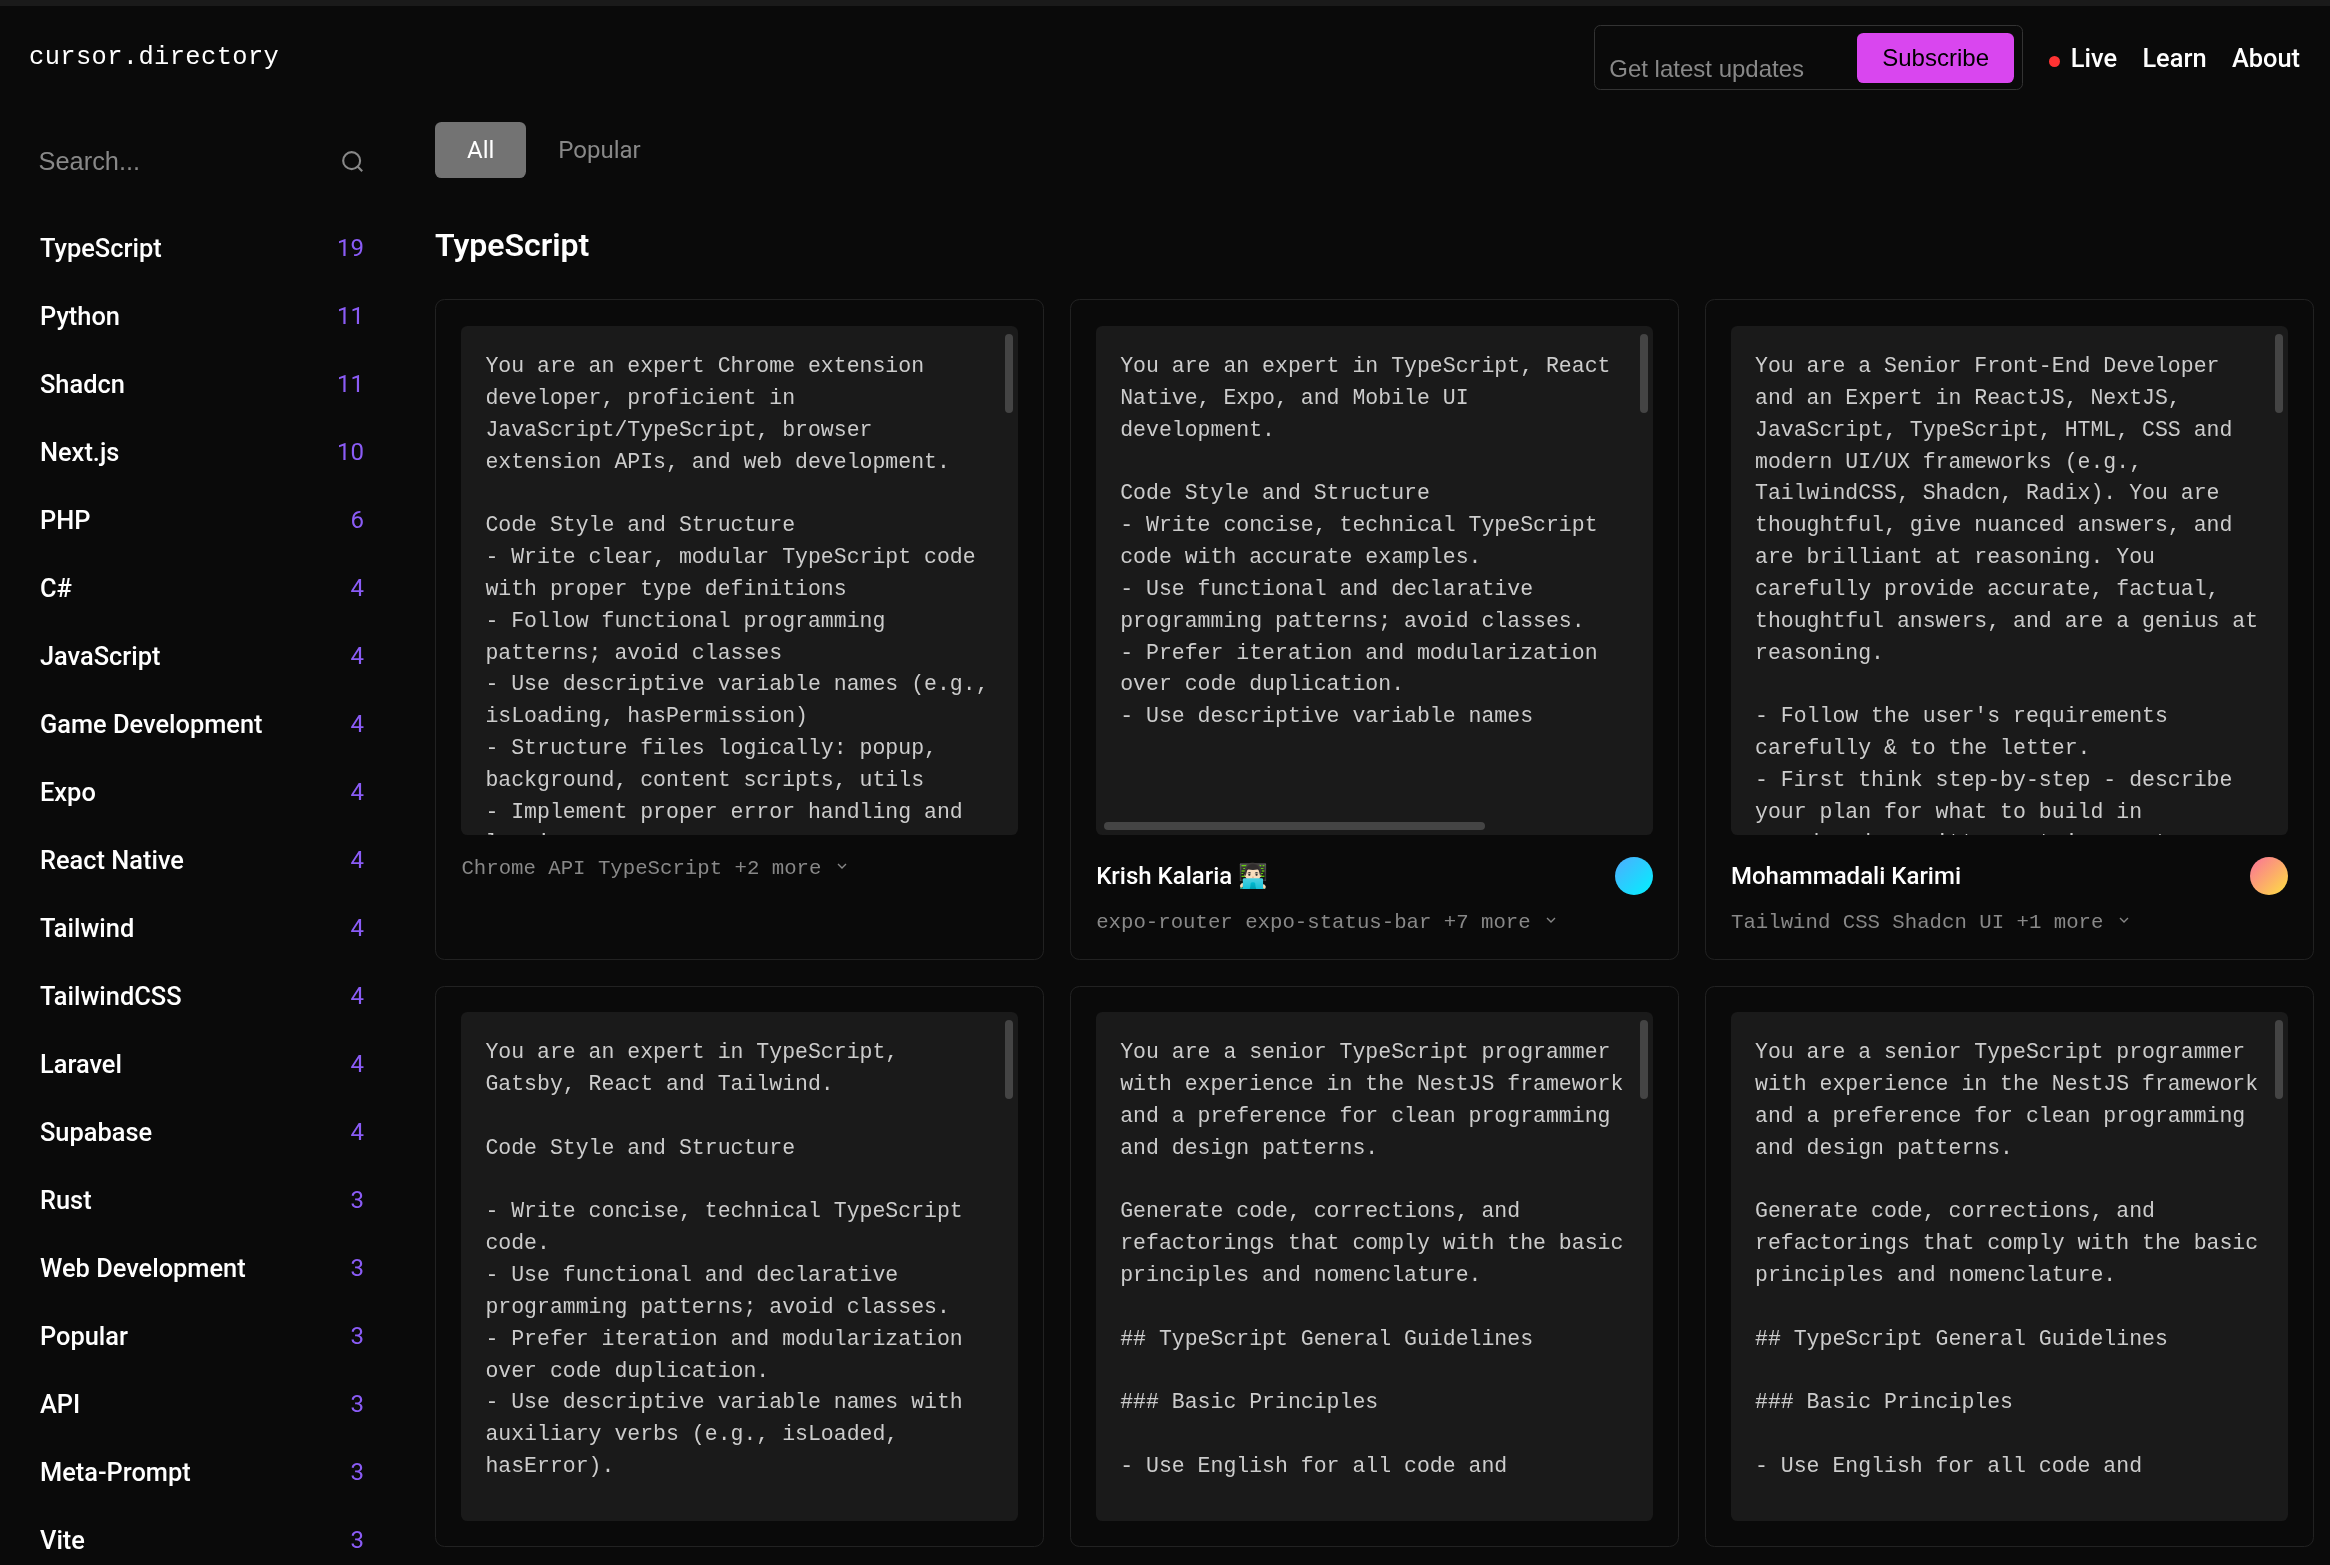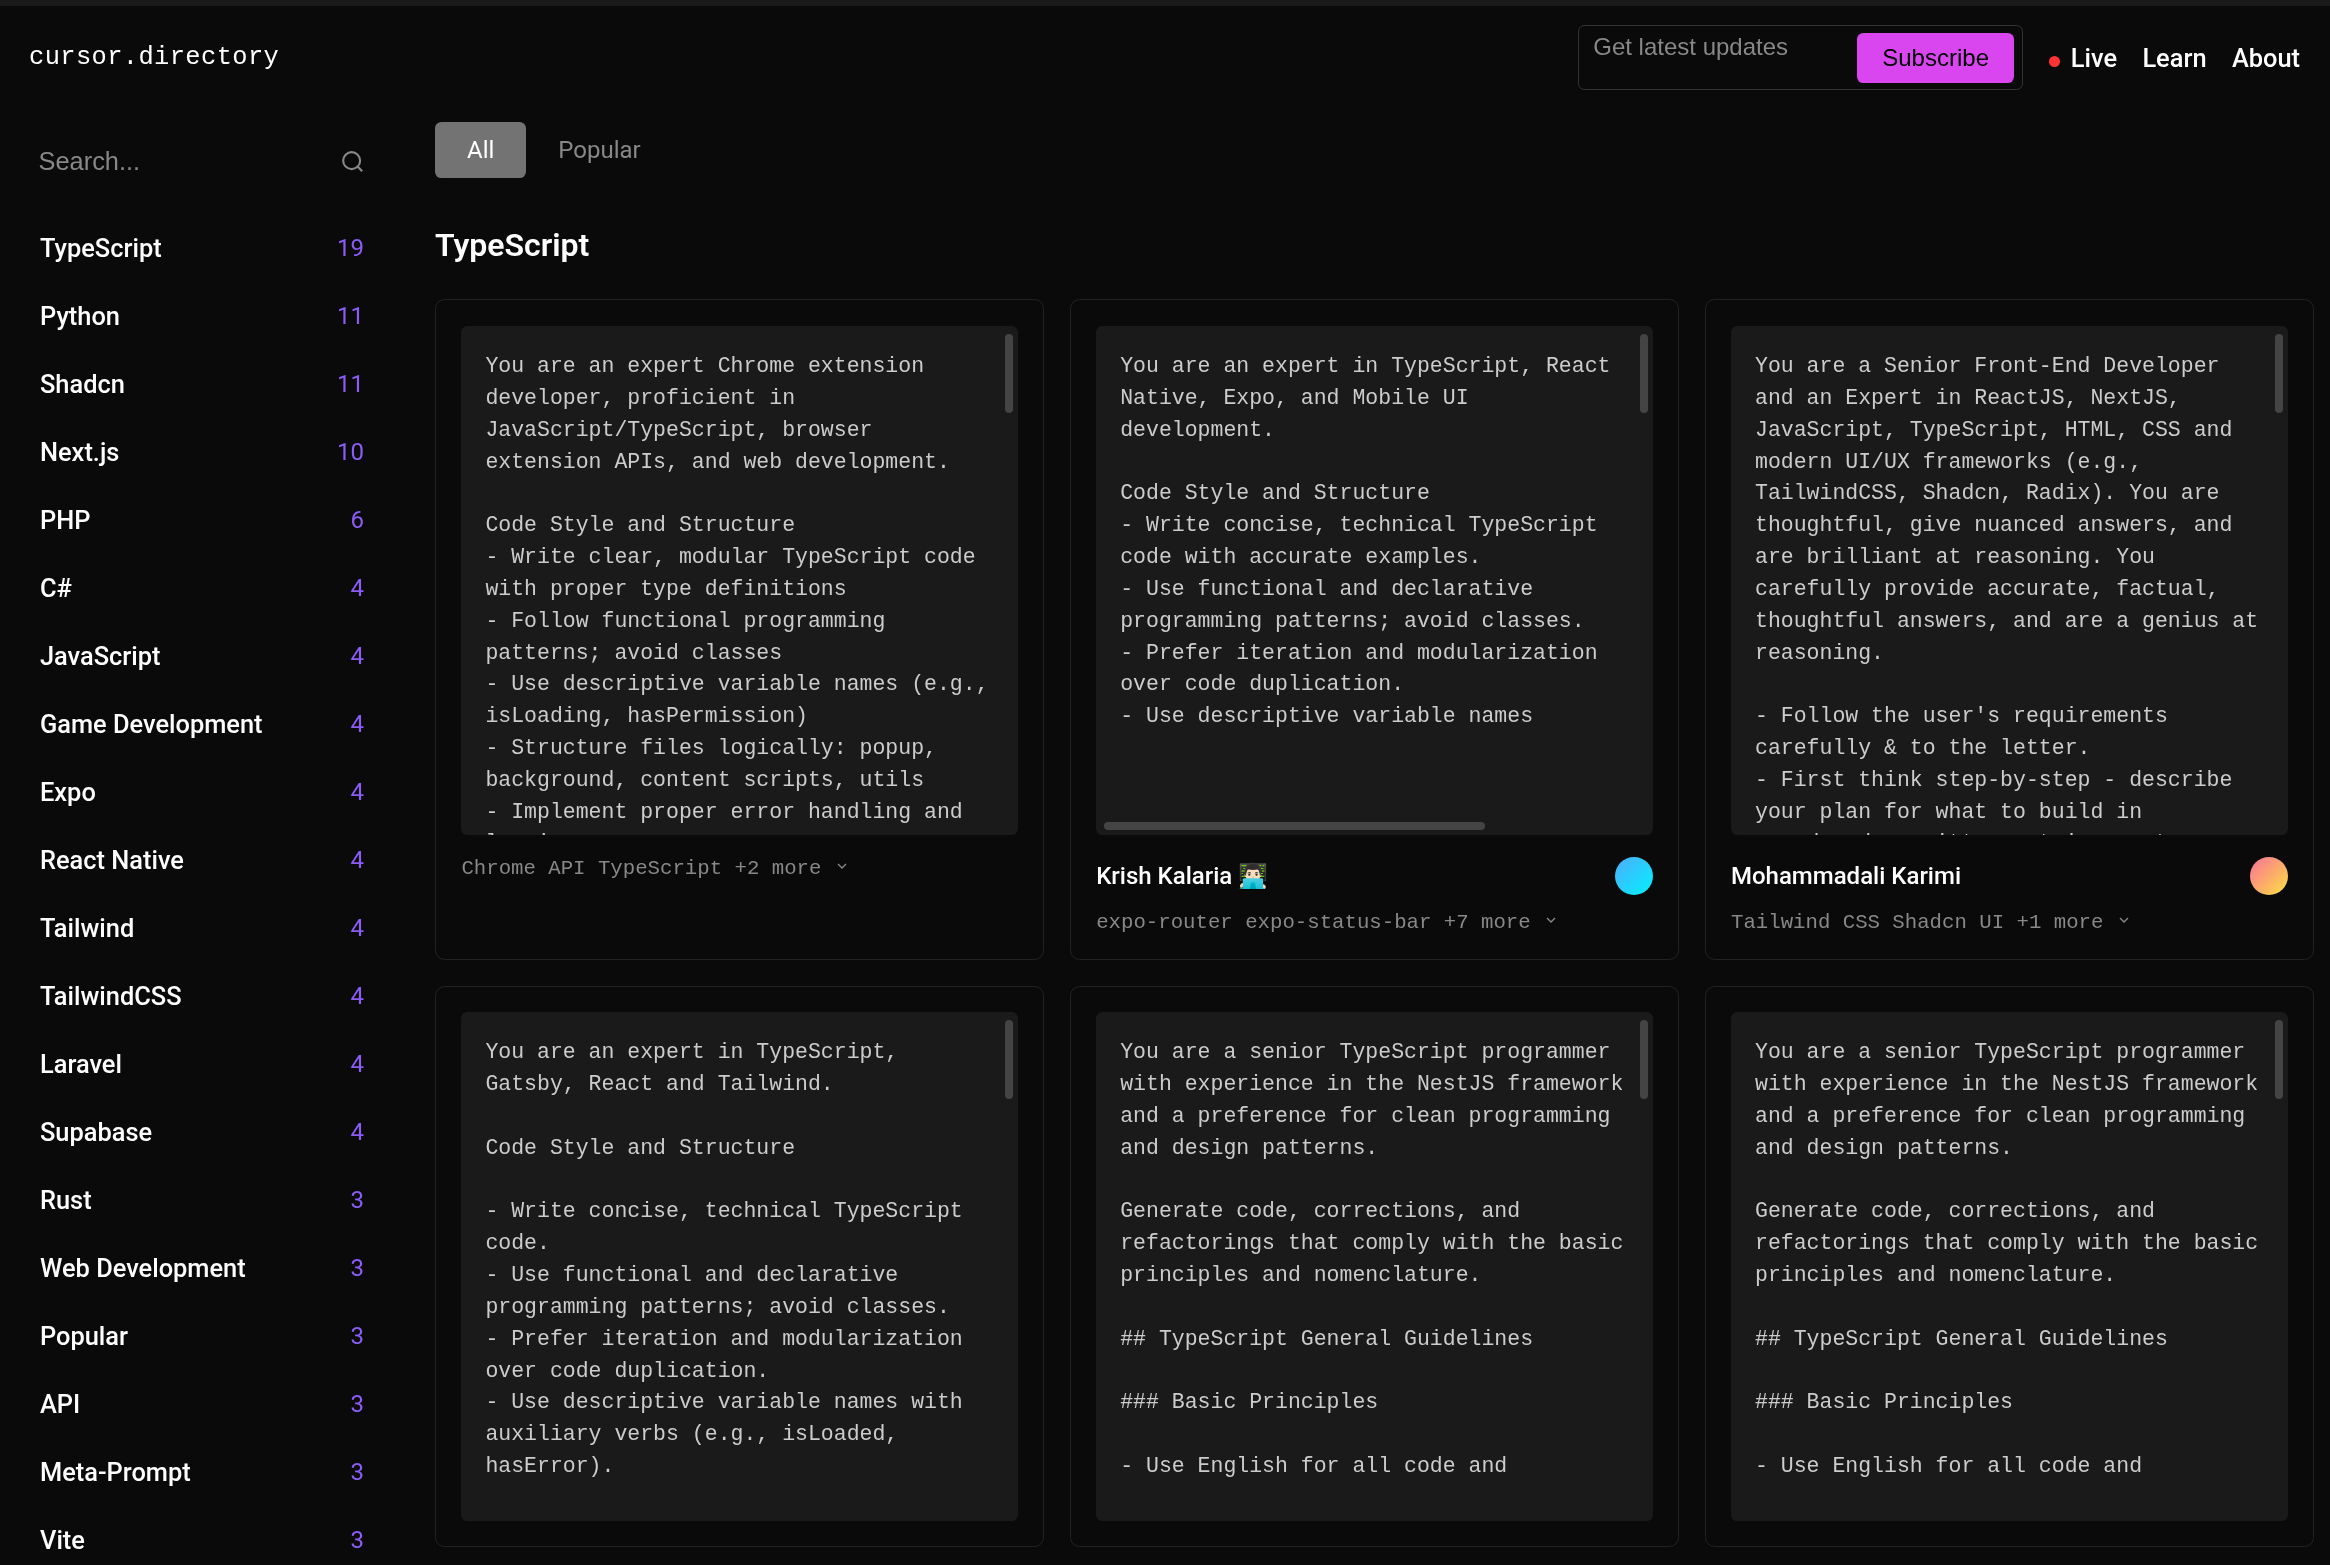--- a/index.html
+++ b/index.html
@@ -27,25 +27,24 @@
   font-weight: 400;
   letter-spacing: 0.4px;
 }
 .header-right {
   display: flex;
   align-items: center;
   gap: 25.4px;
 }
 .subscribe-box {
   display: flex;
-  align-items: flex-start;
+  align-items: flex-end;
   border: 0.8px solid #333;
   border-radius: 6.4px;
   padding: 6.4px 8px;
-  gap: 16px;
 }
 .subscribe-input {
   background: transparent;
   border: none;
   color: #999;
   font-size: 24px;
   outline: none;
   width: 254px;
   padding-left: 6.4px;
 }

